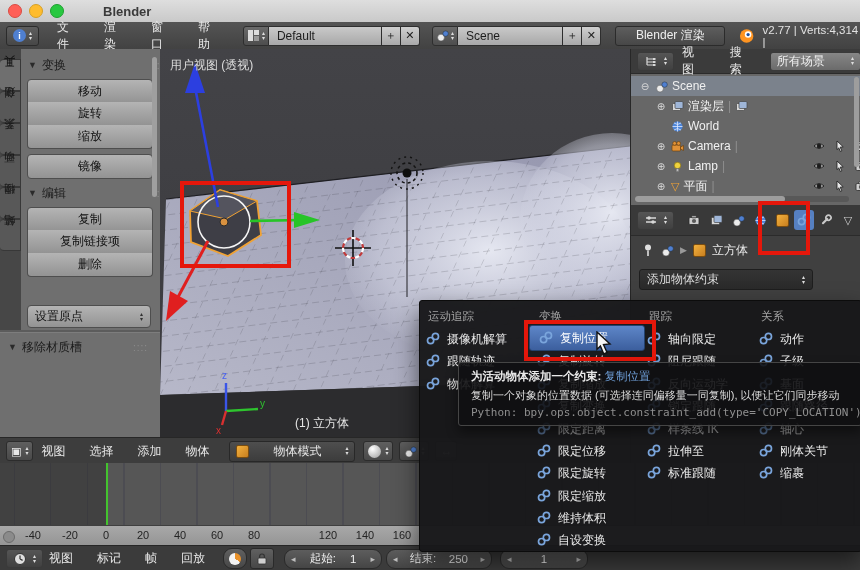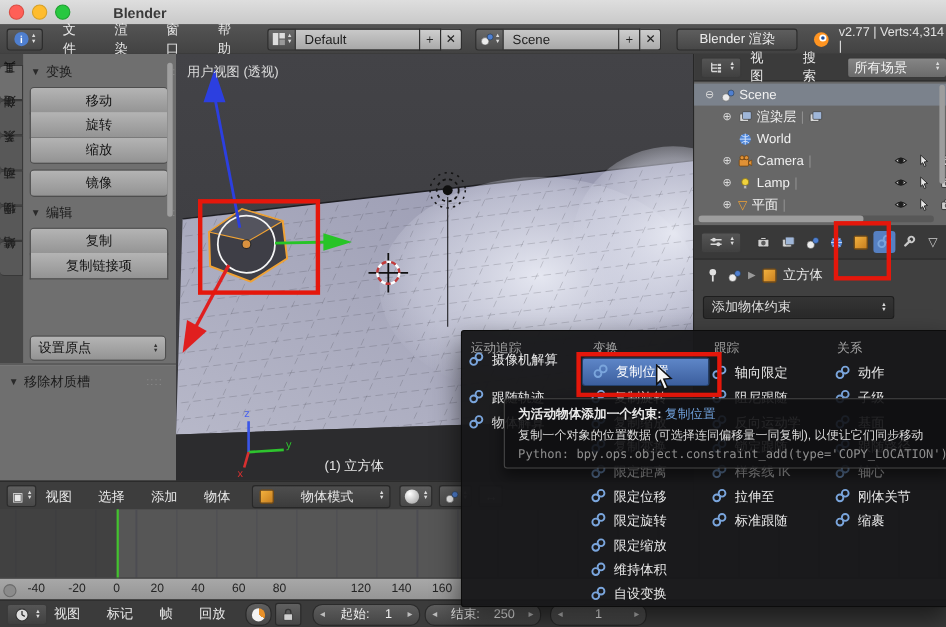--- a/index.html
+++ b/index.html
@@ -299,20 +299,21 @@
     <div class="tbtn bot" style="top:76px;">缩放</div>
     <div class="tbtn solo" style="top:105px;">镜像</div>
 
     <div class="pnl-hdr" style="left:28px;top:136px;">
       <span class="tri">▼</span>
       <span>编辑</span>
       <span class="grip">::::</span>
     </div>
     <div class="tbtn top" style="top:158px;">复制</div>
     <div class="tbtn mid" style="top:181px;">复制链接项</div>
+    <div class="tbtn bot" style="top:204px;">删除</div>
     <div class="tbtn solo dd" style="top:256px;">
       <span>设置原点</span>
       <span class="updn" style="color:#333;">
           <span>▴</span>
           <span>▾</span>
         </span>
     </div>
     <div id="shelf-sep"></div>
     <div id="shelf-scroll"></div>
 
@@ -681,21 +682,21 @@
       </div>
     </div>
   </div>
 
   <div id="popup" class="abs">
     <span class="pcol-hdr" style="left:8px;top:8px;">运动追踪</span>
     <span class="pcol-hdr" style="left:119px;top:8px;">变换</span>
     <span class="pcol-hdr" style="left:229px;top:8px;">跟踪</span>
     <span class="pcol-hdr" style="left:341px;top:8px;">关系</span>
 
-    <div class="pitem" style="left:6px;top:16px;justify-content:center;">
+    <div class="pitem" style="left:6px;top:28px;justify-content:center;">
       <svg width="14" height="14" viewBox="0 0 14 14">
           <use href="#g-chain"></use>
         </svg>
       <span>摄像机解算</span>
       </div>
     <div class="pitem" style="left:6px;top:50px;">
       <svg width="14" height="14" viewBox="0 0 14 14">
           <use href="#g-chain"></use>
         </svg>
       <span>跟随轨迹</span>

